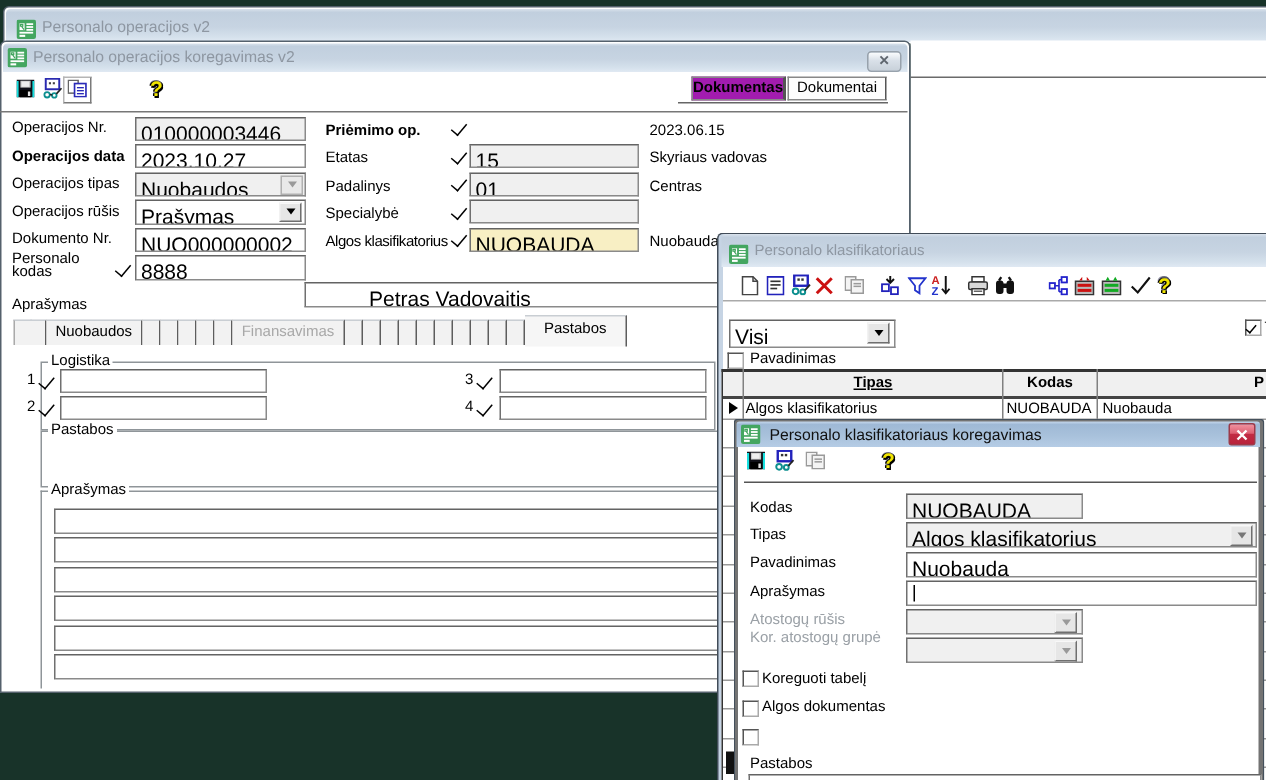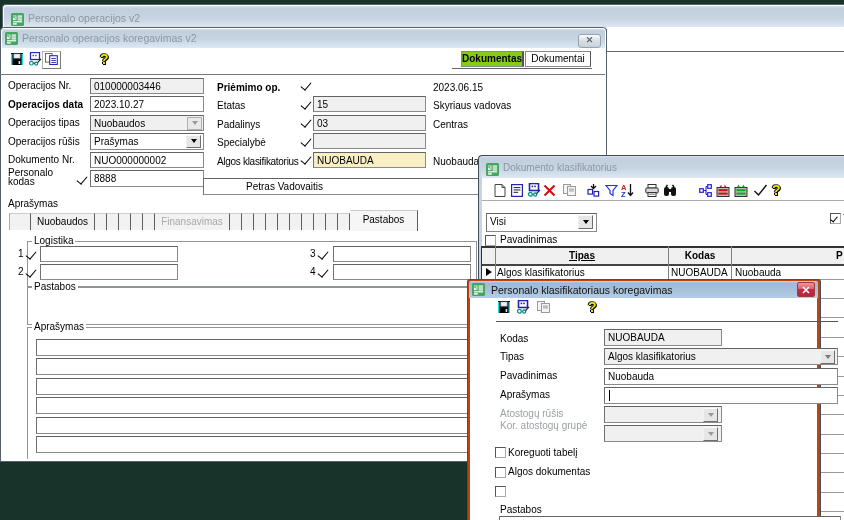--- a/index.html
+++ b/index.html
@@ -4,21 +4,21 @@
   html,body{margin:0;padding:0;}
   body{width:844px;height:520px;overflow:hidden;background:#183329;
        font-family:"Liberation Sans",sans-serif;}
   #scr{position:absolute;left:0;top:0;width:844px;height:520px;overflow:hidden;}
   .abs{position:absolute;}
   .tb{background:linear-gradient(#d9e2ec 0%,#c1cfde 10%,#c7d4e2 55%,#d5e1ec 85%,#e0e9f3 100%);}
   .ttxt{font-size:10.5px;color:#8e97a2;white-space:nowrap;}
   .lbl{font-size:10px;color:#000;white-space:nowrap;}
   .glbl{font-size:10px;color:#9aa0a6;white-space:nowrap;}
   .inp{background:#fff;border:1px solid #8a8a8a;border-top-color:#636363;border-left-color:#707070;
-       font-size:10px;color:#000;padding:2px 0 0 3px;white-space:nowrap;overflow:hidden;}
+       font-size:14px;color:#000;padding:2px 0 0 3px;white-space:nowrap;overflow:hidden;}
   .ro{background:#f0f0f0;}
   .yl{background:#f8efc4;}
   .fs{border:1px solid #8f9599;}
   .fslbl{font-size:10px;background:#fff;padding:0 2px;white-space:nowrap;}
   .abtn{background:#e6e6e6;border:1px solid #999;border-top-color:#f8f8f8;border-left-color:#f2f2f2;
         border-right-color:#6f6f6f;border-bottom-color:#6f6f6f;}
   .arr{width:0;height:0;border-left:3px solid transparent;border-right:3px solid transparent;
        border-top:4px solid #000;}
   .cb{background:#fff;border:1px solid #a9a9a9;border-top-color:#555;border-left-color:#555;}
   .tab{background:#f2f2f2;border-right:1px solid #5d5d5d;border-top:1px solid #c9ced3;
@@ -102,21 +102,21 @@
     <rect x="6.3" y="5" width="4.6" height="0.9" fill="#2a2ab8"></rect>
     <rect x="6.3" y="7" width="4.6" height="0.9" fill="#2a2ab8"></rect>
     <rect x="6.3" y="9" width="4.6" height="0.9" fill="#2a2ab8"></rect>
   </svg>
 </div>
 <div class="abs lbl" style="left:100px;top:51px;font-size:14px;font-weight:bold;color:#f0e400;
      text-shadow:-1px 0 0 #000,1px 1px 0 #000,0 -1px 0 #556,1px 0 0 #000,0 1px 0 #000,-1px -1px 0 #99a;">?</div>
 <div class="abs" style="left:0px;top:74px;width:605px;height:1px;background:#777;"></div>
 
 <div class="abs" style="left:452px;top:68px;width:140px;height:1px;background:#666;"></div>
-<div class="abs" style="left:461px;top:51px;width:60px;height:14px;background:#84cc16;border:1px solid #888;
+<div class="abs" style="left:461px;top:51px;width:60px;height:14px;background:#a21caf;border:1px solid #888;
      border-right:2px solid #555;text-align:center;font-size:10px;font-weight:bold;line-height:14px;">Dokumentas</div>
 <div class="abs" style="left:525px;top:51px;width:64px;height:14px;background:#fdfdfd;border:1px solid #888;
      border-right-color:#555;text-align:center;font-size:10px;line-height:14px;">Dokumentai</div>
 
 <div class="abs lbl" style="left:8px;top:80px;">Operacijos Nr.</div>
 <div class="abs lbl" style="left:8px;top:99px;font-weight:bold;">Operacijos data</div>
 <div class="abs lbl" style="left:8px;top:117px;">Operacijos tipas</div>
 <div class="abs lbl" style="left:8px;top:136px;">Operacijos rūšis</div>
 <div class="abs lbl" style="left:8px;top:154px;">Dokumento Nr.</div>
 <div class="abs lbl" style="left:8px;top:169px;line-height:8.5px;">Personalo<br>kodas</div>
@@ -126,29 +126,29 @@
 <div class="abs inp ro" style="left:90px;top:115px;width:109px;height:12px;">Nuobaudos</div>
 <div class="abs" style="left:187px;top:117px;width:13px;height:11px;background:#e9e9e9;border:1px solid #b0b0b0;">
   <div class="arr" style="margin:3px auto 0;border-top-color:#9a9a9a;"></div>
     </div>
 <div class="abs inp" style="left:90px;top:133px;width:109px;height:13px;">Prašymas</div>
 <div class="abs abtn" style="left:186px;top:135px;width:13px;height:11px;">
   <div class="arr" style="margin:3px auto 0;"></div>
     </div>
 <div class="abs inp" style="left:90px;top:152px;width:109px;height:12px;">NUO000000002</div>
 <div class="abs inp" style="left:90px;top:170px;width:109px;height:13px;">8888</div>
-<div class="abs inp" style="left:203px;top:178px;width:394px;height:13px;padding-left:42px;">Petras Vadovaitis</div>
+<div class="abs inp" style="left:203px;top:188px;width:394px;height:13px;padding-left:42px;">Petras Vadovaitis</div>
 
 <div class="abs lbl" style="left:217px;top:82px;font-weight:bold;">Priėmimo op.</div>
 <div class="abs lbl" style="left:217px;top:100px;">Etatas</div>
 <div class="abs lbl" style="left:217px;top:119px;">Padalinys</div>
 <div class="abs lbl" style="left:217px;top:137px;">Specialybė</div>
 <div class="abs lbl" style="left:217px;top:156px;letter-spacing:-0.3px;">Algos klasifikatorius</div>
 <div class="abs inp ro" style="left:313px;top:96px;width:108px;height:12px;">15</div>
-<div class="abs inp ro" style="left:313px;top:115px;width:108px;height:12px;">03</div>
+<div class="abs inp ro" style="left:313px;top:115px;width:108px;height:12px;">01</div>
 <div class="abs inp ro" style="left:313px;top:133px;width:108px;height:12px;"></div>
 <div class="abs inp yl" style="left:313px;top:152px;width:108px;height:12px;">NUOBAUDA</div>
 <div class="abs lbl" style="left:433px;top:82px;">2023.06.15</div>
 <div class="abs lbl" style="left:433px;top:100px;">Skyriaus vadovas</div>
 <div class="abs lbl" style="left:433px;top:119px;">Centras</div>
 <div class="abs lbl" style="left:433px;top:156px;">Nuobauda</div>
 
 <style>.ck{position:absolute;width:5px;height:9px;border-right:1.5px solid #000;border-bottom:1.5px solid #000;transform:rotate(40deg);}</style>
 <i class="ck" style="left:303px;top:80px;"></i>
 <i class="ck" style="left:303px;top:99px;"></i>
@@ -213,21 +213,21 @@
       <rect x="0" y="0" width="13" height="13" rx="1.5" fill="#44a660"></rect>
       <rect x="2" y="2.5" width="3.4" height="4.6" fill="#fff"></rect>
       <path d="M2.6 3.2h1.6v1.2h-1.6z M3.4 4.6l1.6 2.2" stroke="#44a660" stroke-width="0.8" fill="none"></path>
       <rect x="6.6" y="2.5" width="4.5" height="1.2" fill="#fff"></rect>
       <rect x="6.6" y="4.4" width="4.5" height="1.2" fill="#fff"></rect>
       <rect x="6.6" y="6.3" width="4.5" height="1.2" fill="#fff"></rect>
       <rect x="2" y="8.2" width="9.1" height="1.2" fill="#fff"></rect>
       <rect x="2" y="10.2" width="3.8" height="1.4" fill="#fff"></rect>
     </svg>
   </div>
-  <div class="ttxt abs" style="left:24px;top:6px;font-size:10px;">Dokumento klasifikatorius</div>
+  <div class="ttxt abs" style="left:24px;top:6px;font-size:10px;">Personalo klasifikatoriaus</div>
   <div class="abs" style="left:3px;top:22px;width:363px;height:343px;background:#fff;"></div>
 </div>
 
 <div class="abs" style="left:494px;top:184px;">
   <svg width="12" height="13" viewBox="0 0 12 13">
     <path d="M1 0.5h7l3 3v9h-10z" fill="#fff" stroke="#444" stroke-width="1"></path>
     <path d="M8 0.5v3h3" fill="none" stroke="#444" stroke-width="1"></path>
   </svg>
 </div>
 <div class="abs" style="left:511px;top:184px;">
@@ -360,21 +360,21 @@
 <div class="abs" style="left:482px;top:376px;width:362px;height:1px;background:#999;"></div>
 <div class="abs" style="left:482px;top:395px;width:362px;height:1px;background:#999;"></div>
 <div class="abs" style="left:482px;top:414px;width:362px;height:1px;background:#999;"></div>
 <div class="abs" style="left:482px;top:434px;width:362px;height:1px;background:#999;"></div>
 <div class="abs" style="left:482px;top:453px;width:362px;height:1px;background:#999;"></div>
 <div class="abs" style="left:482px;top:472px;width:362px;height:1px;background:#999;"></div>
 <div class="abs" style="left:482px;top:492px;width:362px;height:1px;background:#999;"></div>
 <div class="abs" style="left:482px;top:511px;width:362px;height:1px;background:#999;"></div>
 <div class="abs" style="left:484px;top:501px;width:6px;height:15px;background:#111;"></div>
 
-<div class="abs" style="left:467px;top:279px;width:352px;height:241px;background:#c2410c;
+<div class="abs" style="left:489px;top:279px;width:352px;height:241px;background:#737373;
      border:1px solid #44505c;border-bottom:none;border-radius:3px 3px 0 0;">
   <div class="abs" style="left:1px;top:1px;width:349px;height:17px;border-radius:2px 2px 0 0;
        background:linear-gradient(#c6d8ec 0%,#9fb9d6 12%,#a8c1db 55%,#b5cce5 100%);"></div>
   <div class="abs" style="left:4px;top:3px;">
     <svg width="13" height="13" viewBox="0 0 13 13">
       <rect x="0" y="0" width="13" height="13" rx="1.5" fill="#44a660"></rect>
       <rect x="2" y="2.5" width="3.4" height="4.6" fill="#fff"></rect>
       <path d="M2.6 3.2h1.6v1.2h-1.6z M3.4 4.6l1.6 2.2" stroke="#44a660" stroke-width="0.8" fill="none"></path>
       <rect x="6.6" y="2.5" width="4.5" height="1.2" fill="#fff"></rect>
       <rect x="6.6" y="4.4" width="4.5" height="1.2" fill="#fff"></rect>

